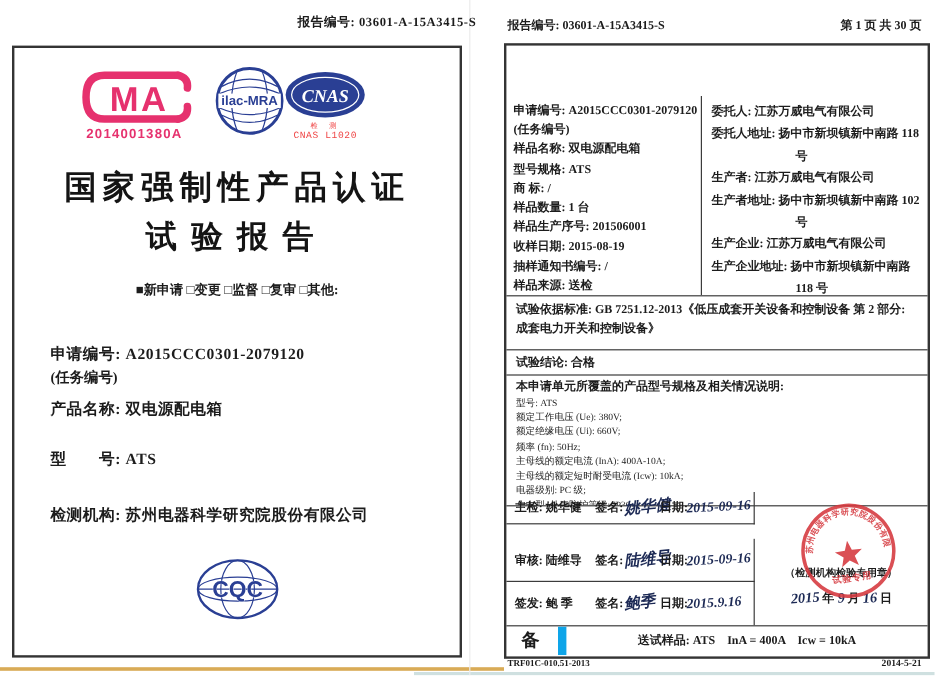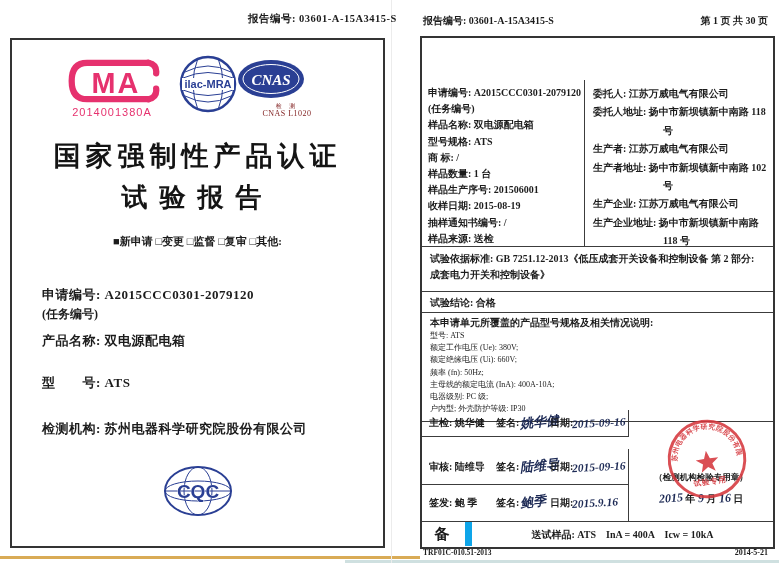--- a/index.html
+++ b/index.html
@@ -7,23 +7,23 @@
           font-family:"Liberation Serif","DejaVu Serif",serif;color:#1c1c1c;}
   .abs{position:absolute;}
   .strip-tan{position:absolute;left:0;top:556px;width:420px;height:3px;background:#d9ab56;}
   .strip-teal{position:absolute;left:345px;top:560px;width:434px;height:3px;background:#cfe0e0;}
   .page-edge{position:absolute;left:391px;top:0;width:1px;height:563px;background:#ececec;}
 
   
   .left-report-no{position:absolute;left:248px;top:12px;font-size:10.5px;font-weight:600;letter-spacing:.5px;}
   .page-left{position:absolute;left:10px;top:38px;width:371px;height:506px;border:2px solid #343434;background:#fff;}
   .cma-num{position:absolute;left:52px;top:66px;width:96px;text-align:center;color:#e6316e;
-           font-size:11px;font-weight:400;letter-spacing:1px;font-family:"Liberation Sans",sans-serif;}
-  .cnas-sub{position:absolute;left:240px;top:62px;width:70px;text-align:center;color:#7f1d1d;
-            font-family:Liberation Serif, serif;line-height:8px;}
+           font-size:11px;font-weight:700;letter-spacing:1px;font-family:"Liberation Sans",sans-serif;}
+  .cnas-sub{position:absolute;left:224px;top:62px;width:70px;text-align:center;color:#ef4444;
+            font-family:Liberation Mono, monospace;line-height:8px;}
   .cnas-sub .s1{font-size:6px;letter-spacing:3px;}
   .cnas-sub .s2{font-size:8px;letter-spacing:.5px;}
   .lp-title1{position:absolute;left:0;top:98px;width:100%;text-align:center;font-size:27px;
              font-weight:600;letter-spacing:5px;color:#141414;}
   .lp-title2{position:absolute;left:0;top:140px;width:100%;text-align:center;font-size:26px;
              font-weight:600;letter-spacing:12px;color:#141414;}
   .lp-checks{position:absolute;left:0;top:194px;width:100%;text-align:center;font-size:11px;font-weight:600;}
   .lp-field{position:absolute;left:30px;font-size:13px;font-weight:600;letter-spacing:.5px;}
   .lp-note{position:absolute;left:30px;font-size:12px;font-weight:600;}
 
@@ -182,20 +182,21 @@
 
     <div class="row r-conclusion">试验结论: 合格</div>
 
     <div class="row r-coverage">
       <div class="cov-title">本申请单元所覆盖的产品型号规格及相关情况说明:</div>
       <div class="cov-line">型号: ATS</div>
       <div class="cov-line">额定工作电压 (Ue): 380V;</div>
       <div class="cov-line">额定绝缘电压 (Ui): 660V;</div>
       <div class="cov-line">频率 (fn): 50Hz;</div>
       <div class="cov-line">主母线的额定电流 (InA): 400A-10A;</div>
+      <div class="cov-line">主母线的额定短时耐受电流 (Icw): 10kA;</div>
       <div class="cov-line">电器级别: PC 级;</div>
       <div class="cov-line">户内型;  外壳防护等级: IP30</div>
     </div>
 
     <div class="sign-left sr1">
       <div class="sign-inner">
         <span class="role">主检: 姚华健</span>
         <span class="slabel">签名:</span>
         <span class="sig">姚华健</span>
         <span class="dlabel">日期:</span>

